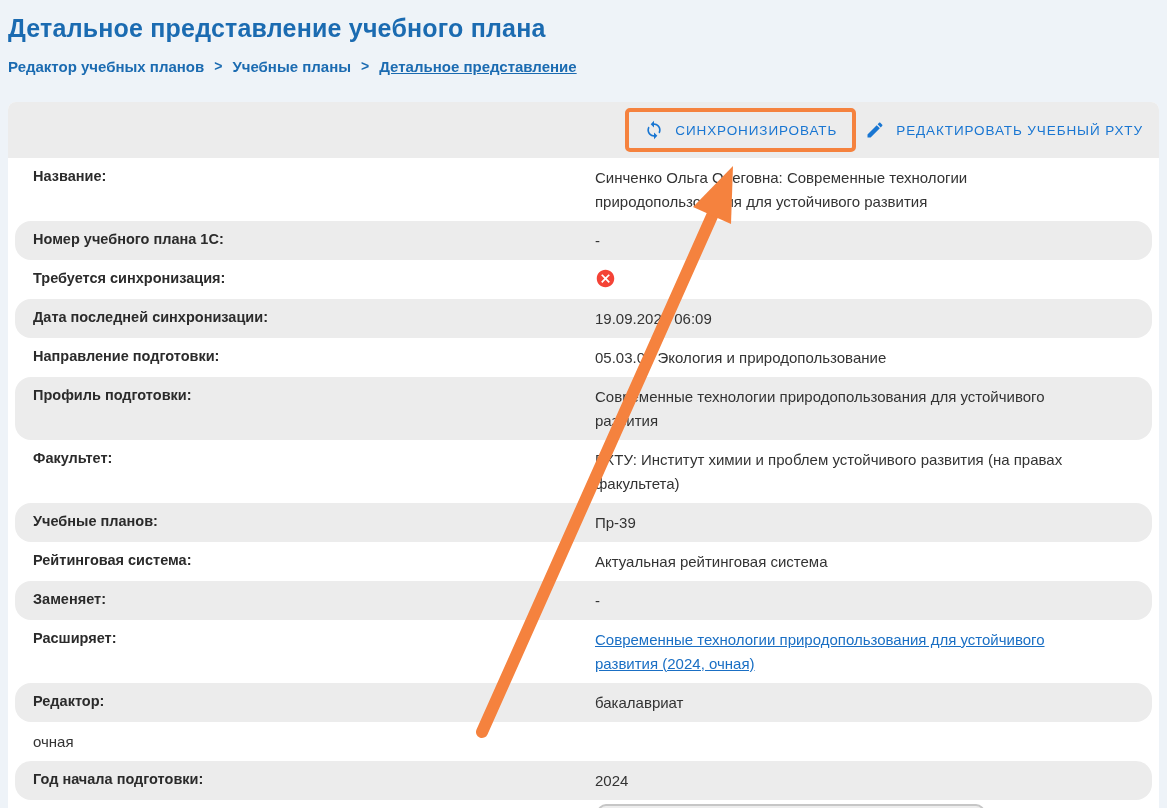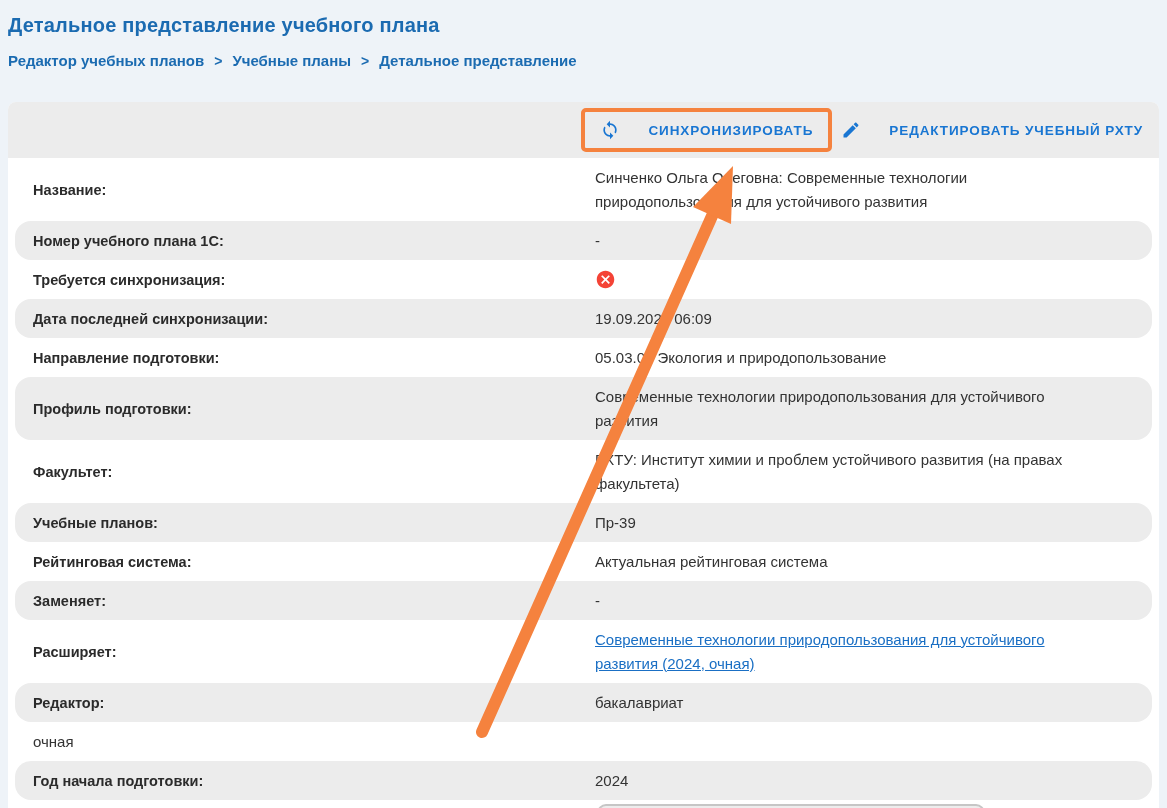--- a/index.html
+++ b/index.html
@@ -5,54 +5,54 @@
   html,body{margin:0;padding:0;}
   body{
     width:1167px;height:808px;position:relative;overflow:hidden;
     background:#eef3f8;
     font-family:"Liberation Sans",sans-serif;
     -webkit-font-smoothing:antialiased;
   }
   
   .header{padding:12px 8px 0;}
   .page-title{
-    margin:2px 0 15px;font-size:20px;font-weight:bold;color:#1b6bb1;letter-spacing:.2px;
+    margin:2px 0 15px;font-size:25px;font-weight:bold;color:#1b6bb1;letter-spacing:.2px;
   }
   .breadcrumb{
-    display:flex;align-items:center;gap:10px;
+    display:flex;align-items:flex-start;gap:10px;
     font-size:15px;font-weight:bold;color:#1b6bb1;margin-bottom:16px;
   }
   .breadcrumb a{color:#1b6bb1;text-decoration:none;cursor:pointer;}
-  .breadcrumb a.current{}
+  .breadcrumb a.current{text-decoration:underline;}
   .crumb-sep{font-size:14px;color:#1b6bb1;}
   
   .card{
     position:absolute;left:8px;top:102px;width:1151px;height:720px;
     background:#ffffff;border-radius:8px 8px 0 0;
   }
   .toolbar{
     height:56px;background:#ececec;border-radius:8px 8px 0 0;
     display:flex;align-items:center;justify-content:flex-end;
   }
   .btn{
-    display:flex;align-items:center;gap:28px;
+    display:flex;align-items:center;gap:11px;
     background:none;border:none;cursor:pointer;
-    color:#1976d2;font-family:inherit;font-size:13.5px;font-weight:bold;
+    color:#1976d2;font-family:inherit;font-size:13.5px;font-weight:normal;
     letter-spacing:.9px;white-space:nowrap;padding:0;
   }
   .btn svg{width:20px;height:20px;flex:0 0 auto;}
   .sync-highlight{
     border:4px solid #f5823e;border-radius:5px;
     padding:8px 15px;display:flex;align-items:center;margin-right:9px;
     background:transparent;
   }
   .edit-btn{margin-right:16px;}
   
   .row{
-    display:flex;align-items:center;box-sizing:border-box;
+    display:flex;align-items:flex-start;box-sizing:border-box;
     min-height:39px;padding:7.5px 25px;
   }
   .row.shaded{
     margin:0 7px;padding:7.5px 18px;background:#ececec;border-radius:16px;
   }
   .row-label{
     flex:0 0 562px;font-size:14.5px;font-weight:bold;color:#2b2b2b;line-height:20px;
   }
   .row.shaded .row-label{flex:0 0 562px;}
   .row-value{

